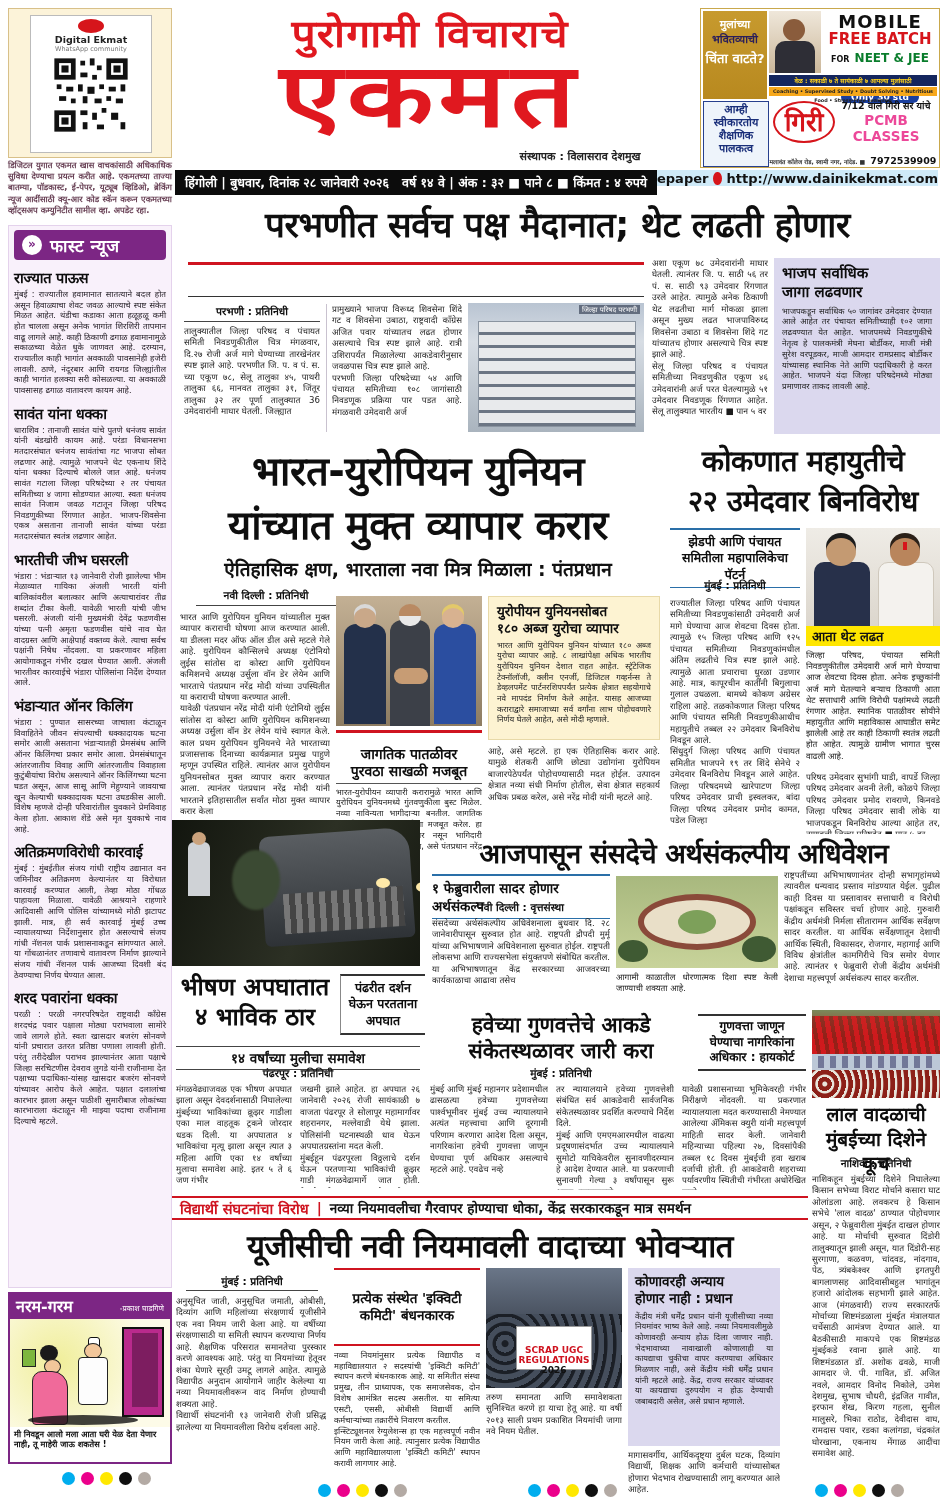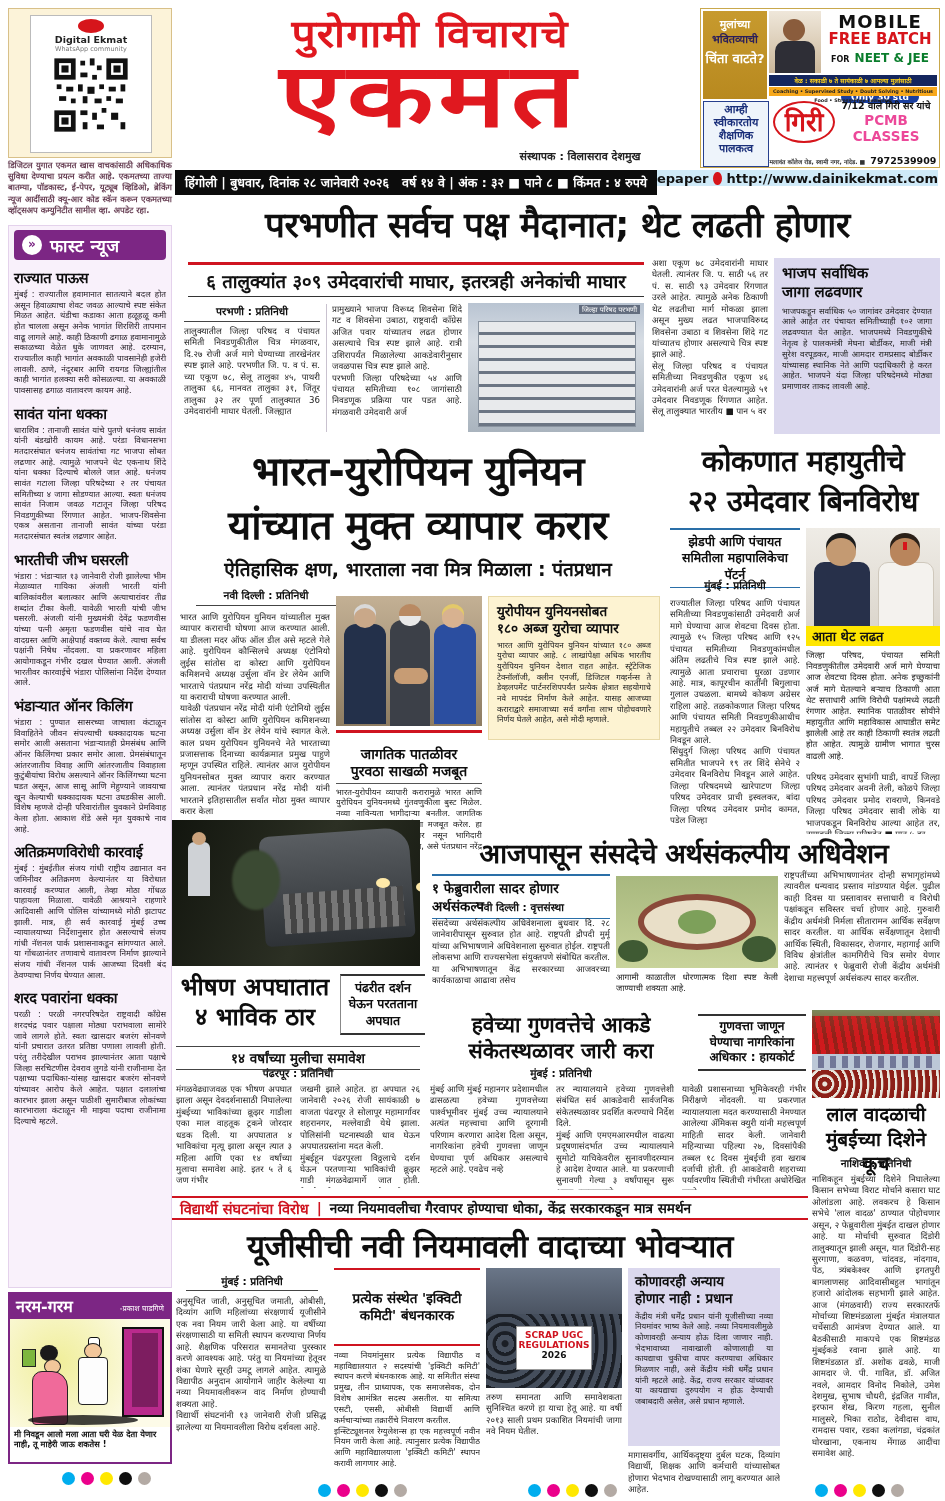--- a/index.html
+++ b/index.html
@@ -181,21 +181,20 @@
   <div class="abs dots" style="left:62px;top:1472px;">
     <span class="dot c-c"></span>
       <span class="dot c-m"></span>
       <span class="dot c-y"></span>
       <span class="dot c-k"></span>
       <span class="dot c-g"></span>
   </div>
 
   <div class="abs hl" style="left:175px;top:200px;width:765px;font-size:35px;">परभणीत सर्वच पक्ष मैदानात; थेट लढती होणार</div>
   <div class="abs rr" style="left:188px;top:262px;width:456px;height:3px;"></div>
-  <div class="abs sub" style="left:188px;top:268px;width:456px;font-size:18.5px;">६ तालुक्यांत ३०९ उमेदवारांची माघार, इतरत्रही अनेकांची माघार</div>
   <div class="abs rl" style="left:188px;top:296px;width:456px;"></div>
   <div class="abs by" style="left:184px;top:304px;width:136px;border-bottom:1px solid #444;padding-bottom:3px;">परभणी : प्रतिनिधी</div>
   <div class="abs bt" style="left:184px;top:326px;width:136px;height:106px;">तालुक्यातील जिल्हा परिषद व पंचायत समिती निवडणुकीतील चित्र मंगळवार, दि.२७ रोजी अर्ज मागे घेण्याच्या तारखेनंतर स्पष्ट झाले आहे. परभणीत जि. प. व पं. स. च्या एकूण ७८, सेलू तालुका ४५, पाथरी तालुका ६६, मानवत तालुका ३१, जिंतूर तालुका ३२ तर पूर्णा तालुक्यात 36 उमेदवारांनी माघार घेतली. जिल्ह्यात</div>
   <div class="abs vr" style="left:326px;top:304px;height:128px;"></div>
   <div class="abs bt" style="left:332px;top:304px;width:130px;height:128px;">प्रामुख्याने भाजपा विरूध्द शिवसेना शिंदे गट व शिवसेना उबाठा, राष्ट्रवादी काँग्रेस अजित पवार यांच्यातच लढत होणार असल्याचे चित्र स्पष्ट झाले आहे. रात्री उशिरापर्यंत मिळालेल्या आकडेवारीनुसार जवळपास चित्र स्पष्ट झाले आहे.
 परभणी जिल्हा परिषदेच्या ५४ आणि पंचायत समितीच्या १०८ जागांसाठी निवडणूक प्रक्रिया पार पडत आहे. मंगळवारी उमेदवारी अर्ज</div>
   <div class="abs photo" style="left:468px;top:303px;width:176px;height:129px;background:linear-gradient(#b9c4d2 0%,#d7dde4 30%,#aab4be 100%);">
     <div style="position:absolute;left:10px;top:18px;width:156px;height:104px;background:#e8eaec;border:1px solid #8a94a0;background-image:repeating-linear-gradient(#e8eaec 0 10px,#6c7684 10px 13px),repeating-linear-gradient(90deg,rgba(108,118,132,0) 0 22px,rgba(108,118,132,0.55) 22px 24px);"></div>
     <div style="position:absolute;right:4px;top:2px;font-size:7px;color:#fff;background:rgba(60,70,90,0.7);padding:0 3px;">जिल्हा परिषद परभणी</div>
   </div>
@@ -226,20 +225,21 @@
   <div class="abs" style="left:336px;top:730px;width:146px;border-top:3px solid #cf1420;padding-top:13px;">
     <div style="font-weight:bold;font-size:14px;text-align:center;white-space:pre-line;line-height:1.2;color:#0d0d0d;border-bottom:1px solid #555;padding-bottom:3px;">जागतिक पातळीवर
 पुरवठा साखळी मजबूत</div>
     <div class="capbox" style="font-size:8.2px;margin-top:3px;">भारत-युरोपीयन व्यापारी करारामुळे भारत आणि युरोपियन युनियनमध्ये गुंतवणुकीला बुस्ट मिळेल. नव्या नाविन्यता भागीदाऱ्या बनतील. जागतिक पातळीवर पुरवठा साखळीला मजबूत करेल. हा फक्त मुक्त व्यापार करार नसून भागिदारी समृद्धीची नवी ब्लू प्रिंट असेल, असे पंतप्रधान नरेंद्र मोदी यांनी म्हटले आहे.</div>
   </div>
   <div class="abs yelbox" style="left:488px;top:596px;width:172px;height:144px;padding:6px 8px;box-sizing:border-box;border:1px solid #e8d9a8;">
     <div style="font-weight:bold;font-size:13.5px;white-space:pre-line;line-height:1.25;color:#0d0d0d;">युरोपीयन युनियनसोबत
 १८० अब्ज युरोचा व्यापार</div>
     <div class="capbox" style="font-size:8.1px;margin-top:3px;">भारत आणि युरोपियन युनियन यांच्यात १८० अब्ज युरोचा व्यापार आहे. ८ लाखांपेक्षा अधिक भारतीय युरोपियन युनियन देशात राहत आहेत. स्ट्रॅटेजिक टेक्नॉलॉजी, क्लीन एनर्जी, डिजिटल गव्हर्नन्स ते डेव्हलपमेंट पार्टनरशिपपर्यंत प्रत्येक क्षेत्रात सहयोगाचे नवे मापदंड निर्माण केले आहेत. यासह आजच्या कराराद्वारे समाजाच्या सर्व वर्गांना लाभ पोहोचवणारे निर्णय घेतले आहेत, असे मोदी म्हणाले.</div>
   </div>
+  <div class="abs bt" style="left:488px;top:746px;width:172px;height:88px;">आहे, असे म्हटले. हा एक ऐतिहासिक करार आहे. यामुळे शेतकरी आणि छोट्या उद्योगांना युरोपियन बाजारपेठेपर्यंत पोहोचण्यासाठी मदत होईल. उत्पादन क्षेत्रात नव्या संधी निर्माण होतील, सेवा क्षेत्रात सहकार्य अधिक प्रबळ करेल, असे नरेंद्र मोदी यांनी म्हटले आहे.</div>
 
   <div class="abs hl" style="left:666px;top:440px;width:274px;font-size:29px;">कोकणात महायुतीचे</div>
   <div class="abs hl" style="left:666px;top:480px;width:274px;font-size:29px;">२२ उमेदवार बिनविरोध</div>
   <div class="abs" style="left:670px;top:528px;width:130px;border-top:2px solid #2a6fa8;border-bottom:1px solid #2a6fa8;padding:4px 0;">
     <div style="font-weight:bold;font-size:12.5px;text-align:center;white-space:pre-line;line-height:1.3;color:#0d0d0d;">झेडपी आणि पंचायत
 समितीला महापालिकेचा पॅटर्न</div>
   </div>
   <div class="abs by" style="left:670px;top:578px;width:130px;">मुंबई : प्रतिनिधी</div>
   <div class="abs bt" style="left:670px;top:598px;width:130px;height:236px;">राज्यातील जिल्हा परिषद आणि पंचायत समितीच्या निवडणुकांसाठी उमेदवारी अर्ज मागे घेण्याचा आज शेवटचा दिवस होता. त्यामुळे १५ जिल्हा परिषद आणि १२५ पंचायत समितीच्या निवडणुकांमधील अंतिम लढतीचे चित्र स्पष्ट झाले आहे. त्यामुळे आता प्रचाराचा धुरळा उडणार आहे. मात्र, कापूरचीन कार्तींनी बिगुलाचा गुलाल उधळला. बामध्ये कोकण अग्रेसर राहिला आहे. तळकोकणात जिल्हा परिषद आणि पंचायत समिती निवडणुकीआधीच महायुतीचे तब्बल २२ उमेदवार बिनविरोध निवडून आले.
 सिंधुदुर्ग जिल्हा परिषद आणि पंचायत समितीत भाजपने १९ तर शिंदे सेनेचे २ उमेदवार बिनविरोध निवडून आले आहेत. जिल्हा परिषदमध्ये खारेपाटण जिल्हा परिषद उमेदवार प्राची इस्वलकर, बांदा जिल्हा परिषद उमेदवार प्रमोद कामत, पडेल जिल्हा</div>
@@ -320,21 +320,21 @@
   <div class="abs bt" style="left:176px;top:1296px;width:150px;height:196px;">अनुसूचित जाती, अनुसूचित जमाती, ओबीसी, दिव्यांग आणि महिलांच्या संरक्षणार्थ यूजीसीने एक नवा नियम जारी केला आहे. या वर्षीच्या संरक्षणासाठी या समिती स्थापन करण्याचा निर्णय आहे. शैक्षणिक परिसरात समानतेचा पुरस्कार करणे आवश्यक आहे. परंतु या नियमांच्या हेतूवर शंका घेणारे सूरही उमटू लागले आहेत. त्यामुळे विद्यापीठ अनुदान आयोगाने जाहीर केलेल्या या नव्या नियमावलीवरून वाद निर्माण होण्याची शक्यता आहे.
 विद्यार्थी संघटनांनी १३ जानेवारी रोजी प्रसिद्ध झालेल्या या नियमावलीला विरोध दर्शवला आहे.</div>
   <div class="abs" style="left:334px;top:1268px;width:146px;">
     <div style="border-top:2px solid #cf1420;border-bottom:2px solid #cf1420;padding:20px 0;font-weight:bold;font-size:13.5px;text-align:center;white-space:pre-line;line-height:1.25;color:#0d0d0d;">प्रत्येक संस्थेत 'इक्विटी
 कमिटी' बंधनकारक</div>
     <div class="capbox" style="font-size:8.2px;margin-top:4px;height:166px;overflow:hidden;">नव्या नियमांनुसार प्रत्येक विद्यापीठ व महाविद्यालयात २ सदस्यांची 'इक्विटी कमिटी' स्थापन करणे बंधनकारक आहे. या समितीत संस्था प्रमुख, तीन प्राध्यापक, एक समाजसेवक, दोन विशेष आमंत्रित सदस्य असतील. या समित्या एसटी, एससी, ओबीसी विद्यार्थी आणि कर्मचाऱ्यांच्या तक्रारींचे निवारण करतील.
 इन्स्टिट्यूशनल रेग्युलेशन्स हा एक महत्त्वपूर्ण नवीन नियम जारी केला आहे. त्यानुसार प्रत्येक विद्यापीठ आणि महाविद्यालयाला 'इक्विटी कमिटी' स्थापन करावी लागणार आहे.</div>
   </div>
   <div class="abs photo" style="left:486px;top:1268px;width:136px;height:120px;background:linear-gradient(#6a7688,#39404c 60%,#20242c);">
     <div style="position:absolute;left:0;top:46px;width:100%;height:74px;background:repeating-radial-gradient(circle at 14% 40%, #1b1f26 0 3px, #454e5c 4px 9px);"></div>
-    <div style="position:absolute;left:30px;top:58px;width:76px;height:44px;background:#fff;border:1px solid #999;text-align:center;padding-top:3px;box-sizing:border-box;">
+    <div style="position:absolute;left:30px;top:58px;width:76px;height:44px;background:#fff;border:1px solid #999;text-align:center;padding-top:18px;box-sizing:border-box;">
       <div style="color:#cf1420;font-weight:900;font-size:9px;">SCRAP UGC</div>
       <div style="color:#cf1420;font-weight:900;font-size:9px;">REGULATIONS</div>
       <div style="color:#111;font-weight:900;font-size:9px;">2026</div>
     </div>
   </div>
   <div class="abs bt" style="left:486px;top:1392px;width:136px;height:100px;">तरुण समानता आणि समावेशकता सुनिश्चित करणे हा याचा हेतू आहे. या वर्षी २०१३ साली प्रथम प्रकाशित नियमांची जागा नवे नियम घेतील.</div>
   <div class="abs lav" style="left:628px;top:1268px;width:152px;height:178px;padding:5px 7px;box-sizing:border-box;">
     <div style="font-weight:bold;font-size:13.5px;white-space:pre-line;line-height:1.25;color:#0d0d0d;">कोणावरही अन्याय
 होणार नाही : प्रधान</div>
     <div class="capbox" style="font-size:8.1px;margin-top:4px;">केंद्रीय मंत्री धर्मेंद्र प्रधान यांनी यूजीसीच्या नव्या नियमांवर भाष्य केले आहे. नव्या नियमावलीमुळे कोणावरही अन्याय होऊ दिला जाणार नाही. भेदभावाच्या नावाखाली कोणालाही या कायद्याचा चुकीचा वापर करण्याचा अधिकार मिळणार नाही, असे केंद्रीय मंत्री धर्मेंद्र प्रधान यांनी म्हटले आहे. केंद्र, राज्य सरकार यांच्यावर या कायद्याचा दुरुपयोग न होऊ देण्याची जबाबदारी असेल, असे प्रधान म्हणाले.</div>

